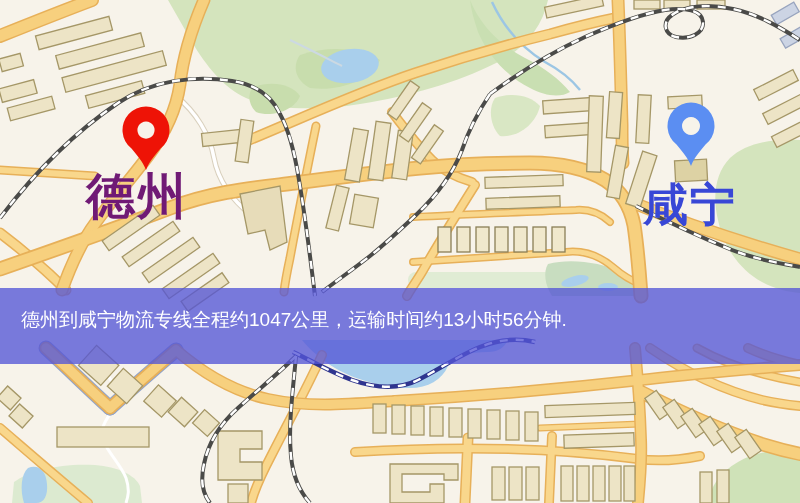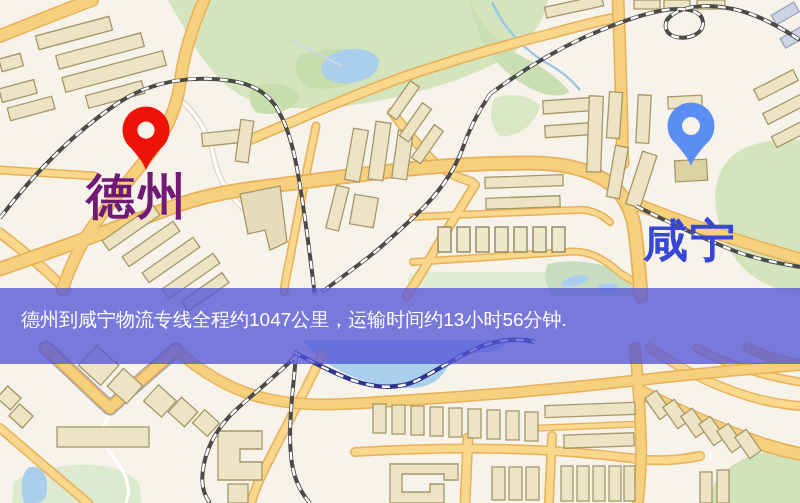--- a/index.html
+++ b/index.html
@@ -3,21 +3,21 @@
 <meta charset="utf-8">
 <style>
   html,body{margin:0;padding:0;background:#888;}
   .stage{position:relative;width:800px;height:503px;overflow:hidden;
          font-family:"Liberation Sans", sans-serif;background:#f7f3ea;}
   .map{position:absolute;left:0;top:0;width:800px;height:503px;display:block;}
   .marker{position:absolute;pointer-events:none;}
   .pin-label{position:absolute;font-weight:bold;white-space:nowrap;line-height:1;
              letter-spacing:2px;text-shadow:0 0 1px rgba(255,255,255,.25);}
   .pin-label.red{left:86px;top:172px;font-size:49px;color:#701a75;}
-  .pin-label.blue{left:643px;top:182px;font-size:45px;color:#3847d6;margin-top:36px;}
+  .pin-label.blue{left:643px;top:182px;font-size:45px;color:#3847d6;}
   .banner{position:absolute;left:0;top:288px;width:800px;height:76px;
           background:rgba(84,86,214,0.78);color:#fff;font-size:19px;
           line-height:64px;padding-left:21px;box-sizing:border-box;
           white-space:nowrap;overflow:hidden;}
 </style>
 </head>
 <body>
 
 <div class="stage">
 

